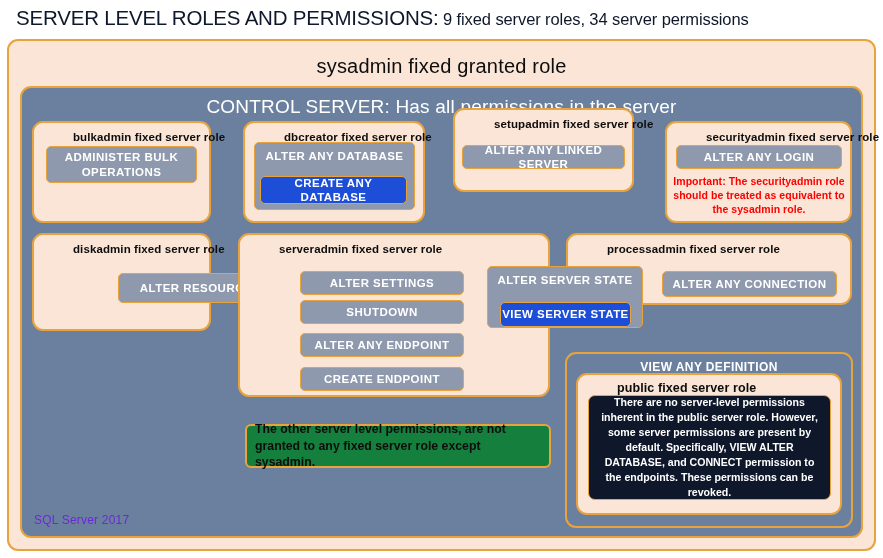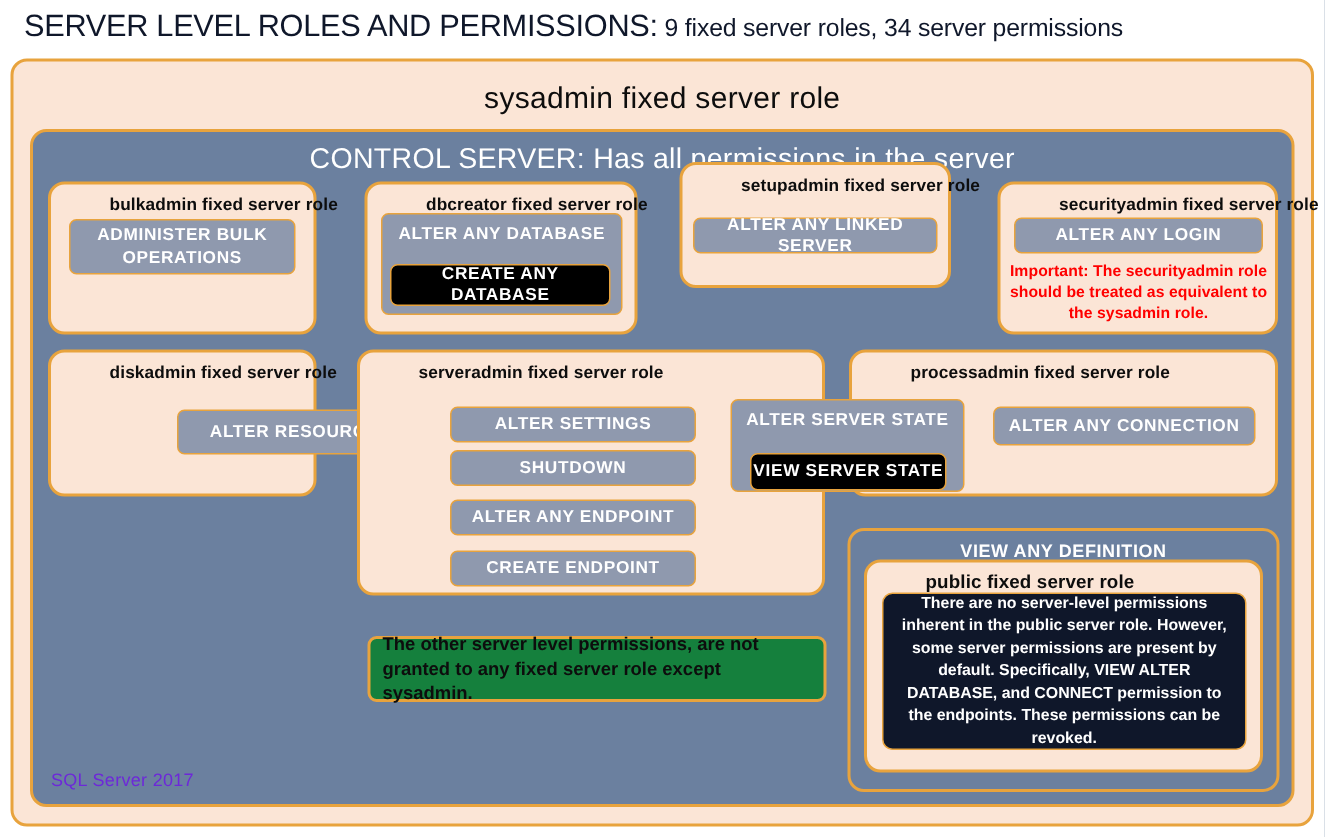--- a/index.html
+++ b/index.html
@@ -89,21 +89,21 @@
     font-size: 11.5px;
     font-weight: bold;
     letter-spacing: 0.45px;
     display: flex;
     align-items: center;
     justify-content: center;
     text-align: center;
     line-height: 1.25;
   }
   .chip.dark {
-    background: #000000;
+    background: #1d4ed8;
   }
   .chip.topalign {
     align-items: flex-start;
     padding-top: 6px;
   }
 
   
   .note-red {
     position: absolute;
     color: #ff0000;
@@ -153,21 +153,21 @@
   }
 </style>
 </head>
 <body>
 
 <div id="title-bar">
   <span id="title-main">SERVER LEVEL ROLES AND PERMISSIONS:</span><span id="title-sub"> 9 fixed server roles, 34 server permissions</span>
 </div>
 
 <div class="peach-frame" style="left:7px; top:39px; width:869px; height:512px;">
-  <div class="frame-title-lg" style="top:14px;">sysadmin  fixed  server  role</div>
+  <div class="frame-title-lg" style="top:14px;">sysadmin  fixed  granted  role</div>
 </div>
 
 <div class="slate-frame" style="left:20px; top:86px; width:843px; height:452px;">
   <div class="frame-title-ctl" style="top:8px;">CONTROL SERVER: Has all permissions in the server</div>
 </div>
 
 <div class="peach-frame" style="left:32px; top:121px; width:179px; height:102px;">
   <div class="role-title" style="top:8px;">bulkadmin  fixed server role</div>
 </div>
 <div class="chip" style="left:46px; top:146px; width:151px; height:37px;">ADMINISTER  BULK OPERATIONS</div>
@@ -195,21 +195,21 @@
 <div class="chip" style="left:118px; top:273px; width:164px; height:30px;">ALTER RESOURCES</div>
 
 <div class="peach-frame" style="left:238px; top:233px; width:312px; height:164px;">
   <div class="role-title" style="top:8px;">serveradmin fixed server role</div>
 </div>
 <div class="chip" style="left:300px; top:271px; width:164px; height:24px;">ALTER SETTINGS</div>
 <div class="chip" style="left:300px; top:300px; width:164px; height:24px;">SHUTDOWN</div>
 <div class="chip" style="left:300px; top:333px; width:164px; height:24px;">ALTER ANY ENDPOINT</div>
 <div class="chip" style="left:300px; top:367px; width:164px; height:24px;">CREATE  ENDPOINT</div>
 
-<div class="peach-frame" style="left:566px; top:233px; width:286px; height:98px;">
+<div class="peach-frame" style="left:566px; top:233px; width:286px; height:72px;">
   <div class="role-title" style="top:8px;">processadmin  fixed server role</div>
 </div>
 <div class="chip" style="left:662px; top:271px; width:175px; height:26px;">ALTER ANY CONNECTION</div>
 
 <div class="chip topalign" style="left:487px; top:266px; width:156px; height:62px;">ALTER SERVER STATE</div>
 <div class="chip dark" style="left:500px; top:302px; width:131px; height:25px;">VIEW SERVER STATE</div>
 
 <div class="slate-frame" style="left:565px; top:352px; width:288px; height:176px;">
   <div class="frame-title-ctl" style="top:6px; font-size:12px; font-weight:bold; letter-spacing:0.4px;">VIEW ANY DEFINITION</div>
 </div>

